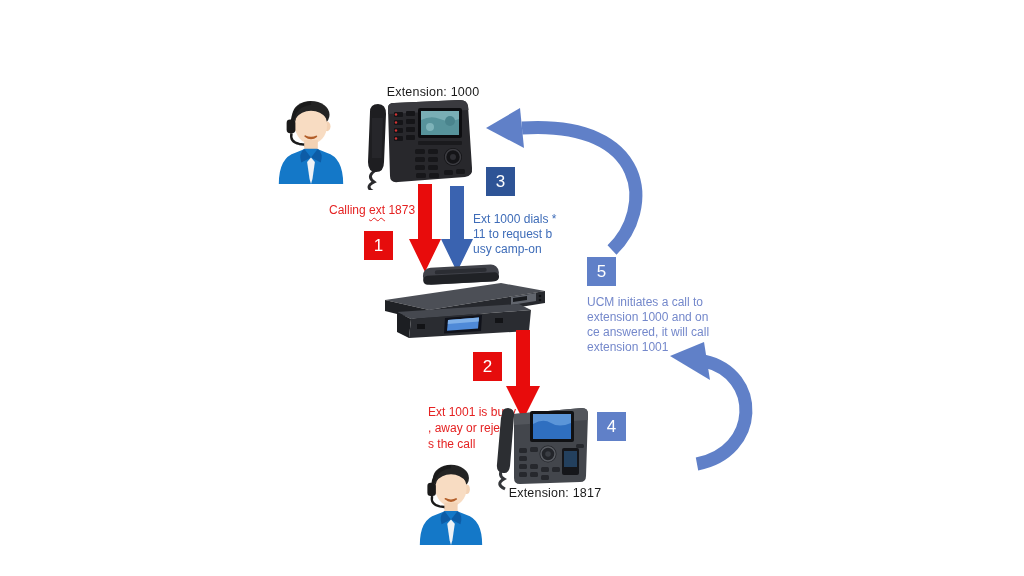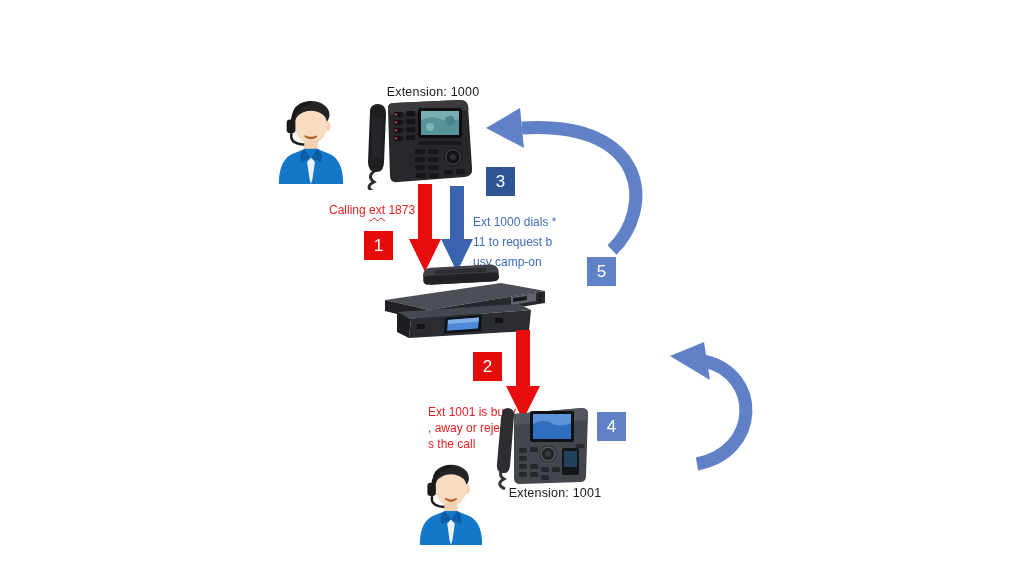--- a/index.html
+++ b/index.html
@@ -9,21 +9,21 @@
   .abs { position:absolute; }
 
   .dev-label { font-size:12.5px; color:#1a1a1a; letter-spacing:0.2px; }
 
   .step-box { width:29px; height:29px; display:flex; align-items:center; justify-content:center;
               color:#ffffff; font-size:17px; line-height:1; }
   .step-box.red  { background:#E60C0C; }
   .step-box.dkblue { background:#2E5496; }
   .step-box.peri { background:#6080C8; }
 
-  .mlabel { white-space:pre-line; font-size:12px; line-height:20px; }
+  .mlabel { white-space:pre-line; font-size:12px; line-height:15px; }
   .red-text  { color:#E52222; }
   .blue-text { color:#3E6CB8; }
   .lblue-text{ color:#7488CB; }
 
   .wavy { text-decoration:underline; text-decoration-style:wavy;
           text-decoration-color:#E52222; text-decoration-thickness:1px; text-underline-offset:3px;margin-top:20px; }
 
   svg { display:block; }
 </style>
 </head>
@@ -151,20 +151,24 @@
       <polygon points="62,58 99,55 98,71 61,73.5" fill="#10121a"></polygon>
       <polygon points="65,60 96,57.5 95,68.5 64,70.8" fill="#4f8ad8"></polygon>
       <polygon points="65,60 96,57.5 95.7,61.5 64.8,64" fill="#7fb0e8"></polygon>
       <rect x="34" y="64" width="8" height="5" fill="#121316"></rect>
       <rect x="112" y="58" width="8" height="5" fill="#121316"></rect>
     </svg>
   </div>
 
   <div class="abs step-box peri" style="left:587px; top:257px;">5</div>
 
+  <div class="abs mlabel lblue-text" style="left:587px; top:295px; width:150px;">UCM initiates a call to
+extension 1000 and on
+ce answered, it will call
+extension 1001</div>
 
   <div class="abs step-box red" style="left:473px; top:352px;">2</div>
 
   <div class="abs" style="left:506px; top:330px;">
     <svg width="34" height="90" viewBox="0 0 34 90">
       <polygon points="10,0 24,0 24,56 34,56 17,90 0,56 10,56" fill="#E80C0C"></polygon>
     </svg>
   </div>
 
   <div class="abs mlabel red-text" style="left:428px; top:404px; width:95px; line-height:16px;">Ext 1001 is busy
@@ -224,15 +228,15 @@
       <path d="M20,37 q-2,9 8,11 l7,1" fill="none" stroke="#1a1a1a" stroke-width="2.5"></path>
       <rect x="33" y="46" width="9" height="5.5" rx="2.7" fill="#1a1a1a"></rect>
       <rect x="33" y="44" width="14" height="11" fill="#f3d2b4"></rect>
       <path d="M7,89 Q7,62 24,57 L34,53 L46,53 L56,57 Q73,62 73,89 Z" fill="#1478C8"></path>
       <path d="M33,53 L40,62 L30,67 Q27,58 33,53 Z" fill="#0d5ca6"></path>
       <path d="M47,53 L40,62 L50,67 Q53,58 47,53 Z" fill="#0d5ca6"></path>
       <path d="M40,62 L36,66.5 L38.5,84 L40,89 L41.5,84 L44,66.5 Z" fill="#eef2f6"></path>
     </svg>
   </div>
 
-  <div class="abs dev-label" style="left:500px; top:486px; width:110px; text-align:center;">Extension: 1001</div>
+  <div class="abs dev-label" style="left:500px; top:486px; width:110px; text-align:center;">Extension: 1817</div>
 
 </div>
 
 </body></html>

